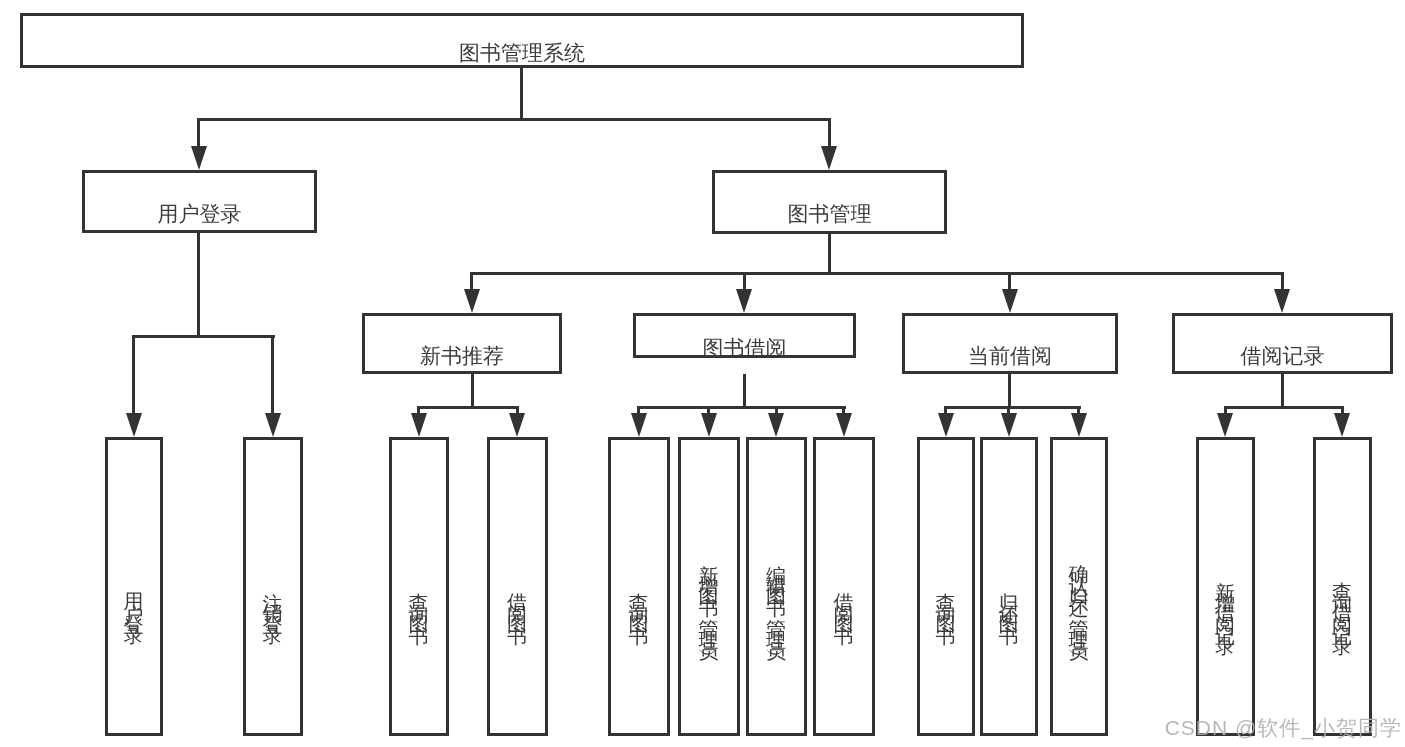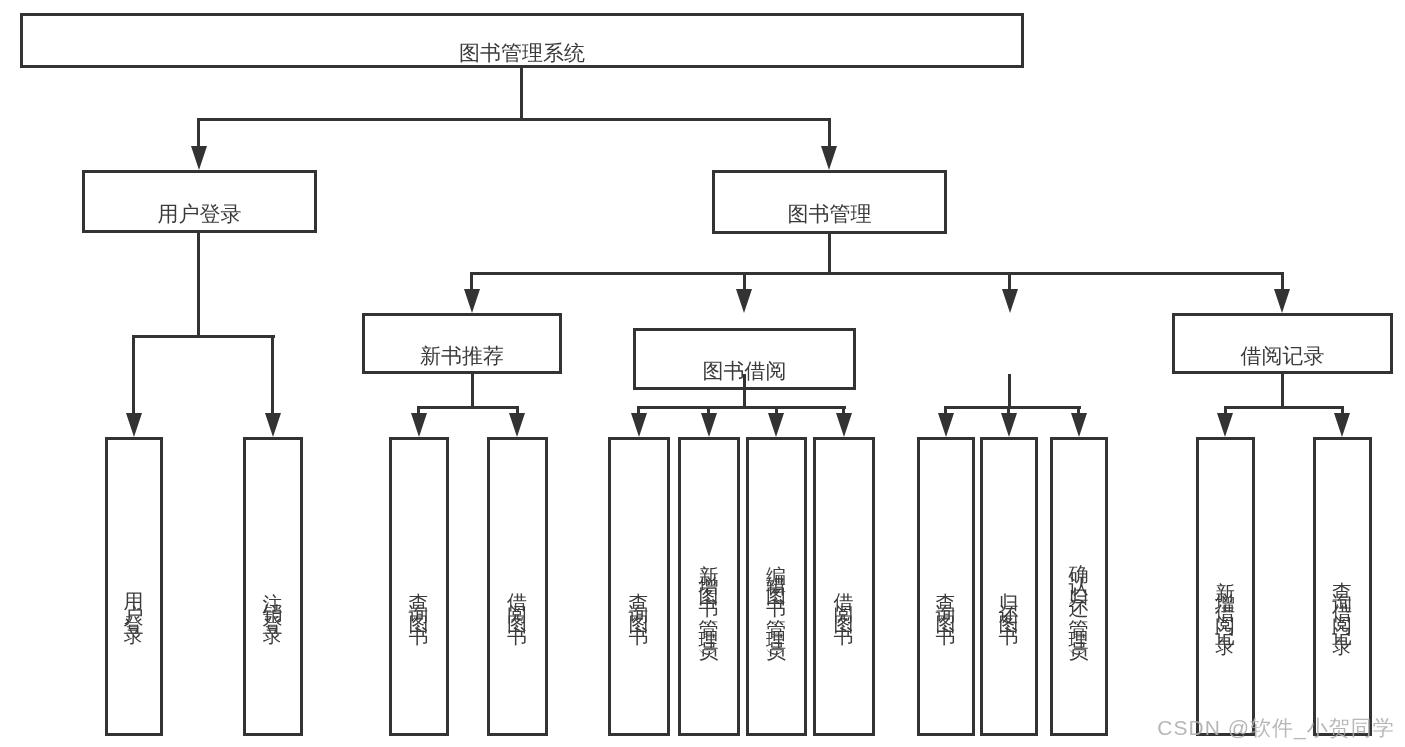--- a/index.html
+++ b/index.html
@@ -26,21 +26,21 @@
   .hl{height:3px;}
   .vl{width:3px;}
   .arr{
     position:absolute;width:0;height:0;
     border-left:8px solid transparent;
     border-right:8px solid transparent;
     border-top:24px solid #333;
   }
   .watermark{
     position:absolute;left:1150px;top:714px;width:252px;
-    text-align:center;font-size:21px;letter-spacing:1px;
+    text-align:right;font-size:21px;letter-spacing:1px;
     color:rgba(175,175,175,0.9);
   }
 </style>
 </head>
 <body>
 
 <div id="canvas">
 
   <div class="box" style="left:20px;top:13px;width:1004px;height:55px">
     <span class="lbl">图书管理系统</span>
@@ -74,22 +74,25 @@
   <div class="vl" style="left:1008px;top:272px;height:20px"></div>
   <div class="vl" style="left:1281px;top:272px;height:20px"></div>
   <div class="arr" style="left:464px;top:289px"></div>
   <div class="arr" style="left:736px;top:289px"></div>
   <div class="arr" style="left:1002px;top:289px"></div>
   <div class="arr" style="left:1274px;top:289px"></div>
 
   <div class="box" style="left:362px;top:313px;width:200px;height:61px">
     <span class="lbl">新书推荐</span>
   </div>
-  <div class="box" style="left:633px;top:328px;width:223px;height:62px">
+  <div class="box" style="left:633px;top:313px;width:223px;height:45px">
     <span class="lbl">图书借阅</span>
+  </div>
+  <div class="box" style="left:902px;top:313px;width:216px;height:61px">
+    <span class="lbl">当前借阅</span>
   </div>
   <div class="box" style="left:1172px;top:313px;width:221px;height:61px">
     <span class="lbl">借阅记录</span>
   </div>
 
   <div class="vl" style="left:471px;top:374px;height:35px"></div>
   <div class="hl" style="left:417px;top:406px;width:102px"></div>
   <div class="vl" style="left:417px;top:406px;height:10px"></div>
   <div class="vl" style="left:516px;top:406px;height:10px"></div>
   <div class="arr" style="left:411px;top:413px"></div>

